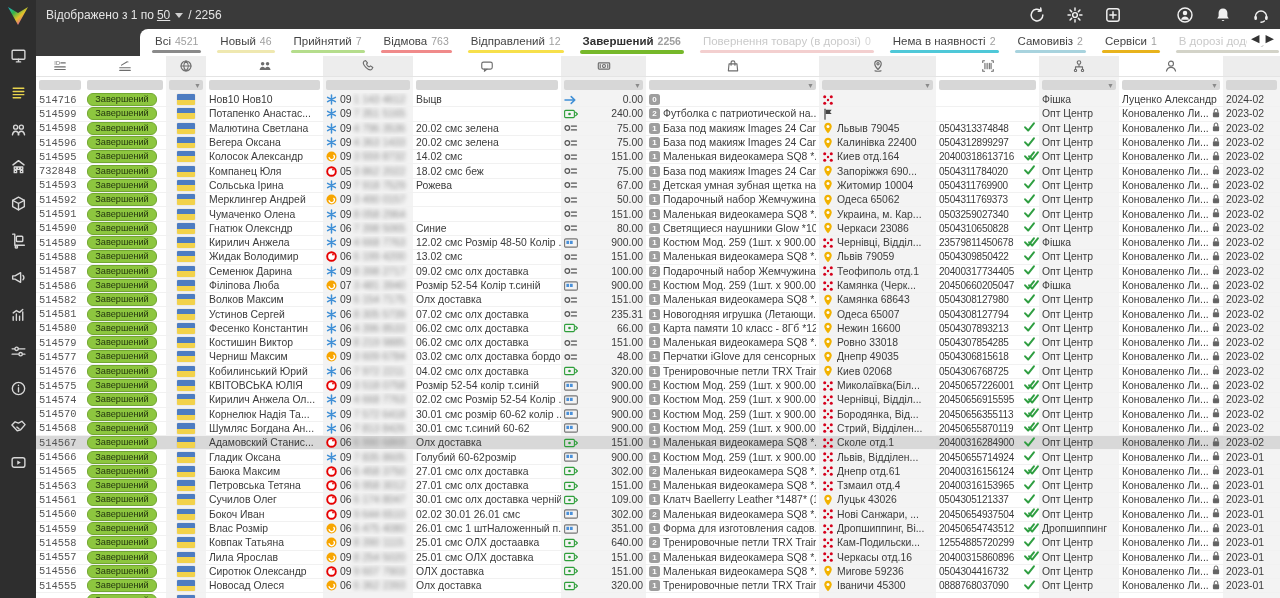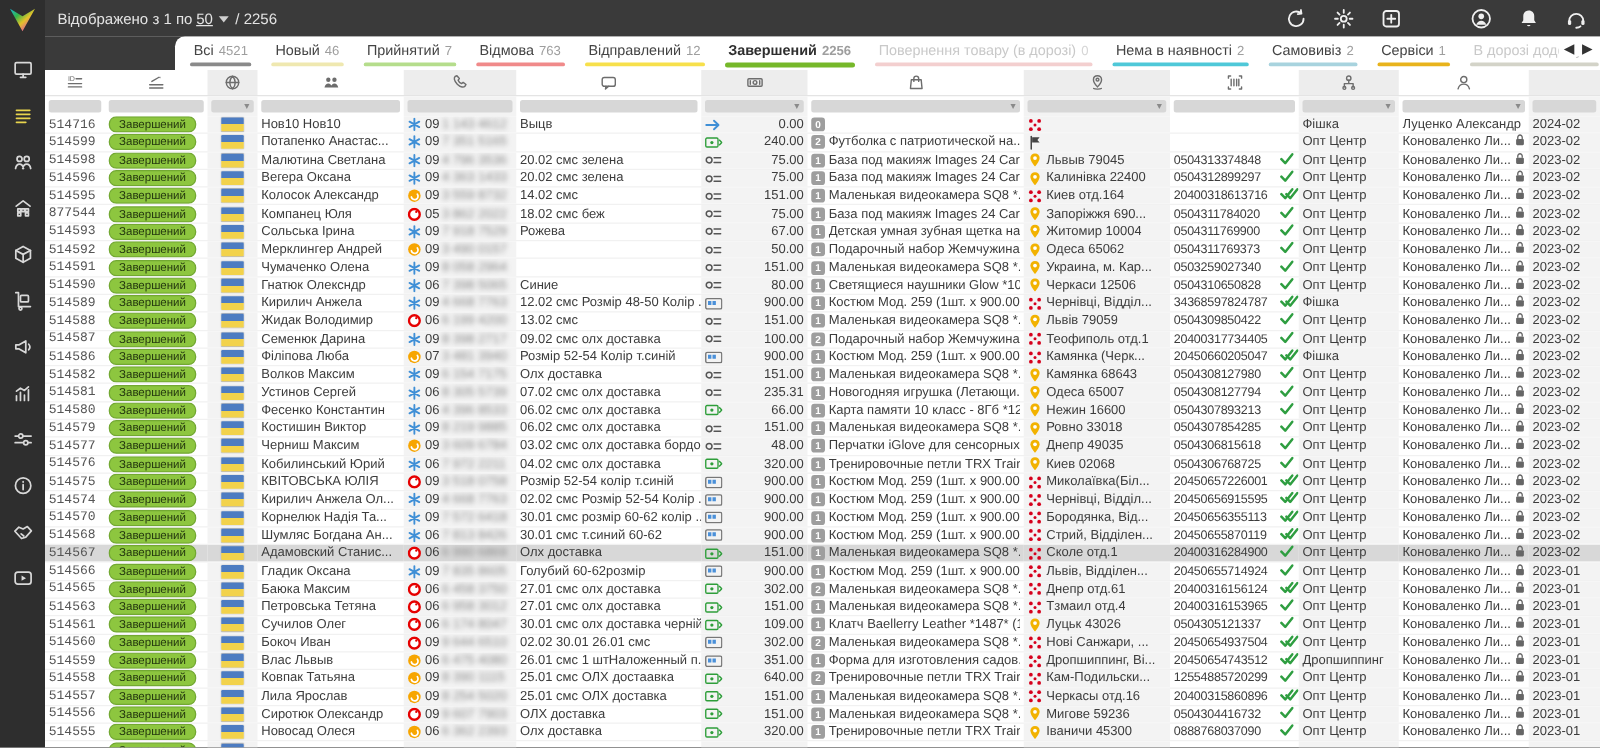--- a/index.html
+++ b/index.html
@@ -700,21 +700,21 @@
             <span class="mgr">Коноваленко Ли...</span>
             <span class="lock"><svg viewBox="0 0 9 11">
                 <path d="M2.5 4.6V3a2 2 0 014 0v1.6" stroke="#666" stroke-width="1.2" fill="none"></path>
                 <rect x="1" y="4.6" width="7" height="5.6" rx="1" fill="#666"></rect>
               </svg></span>
           </div>
           <div class="cell c13 shade">2023-02</div>
         </div>
         <div class="row">
           <div class="cell c1">
-            <span class="idtxt">877544</span>
+            <span class="idtxt">732848</span>
           </div>
           <div class="cell c2">
             <span class="badge">Завершений</span>
           </div>
           <div class="cell c3 shade">
             <span class="flag"></span>
           </div>
           <div class="cell c4">Компанец Юля</div>
           <div class="cell c5 shade">
             <span class="opic"><svg viewBox="0 0 11 11">
@@ -953,21 +953,21 @@
           </div>
           <div class="cell c8">
             <span class="qty">1</span>
             <span style="overflow:hidden">Светящиеся наушники Glow *10...</span>
           </div>
           <div class="cell c9 shade">
             <span class="dlvic"><svg viewBox="0 0 12 12">
                 <path d="M6 0.8C3.8 0.8 2.3 2.4 2.3 4.4 2.3 7.2 6 11.2 6 11.2s3.7-4 3.7-6.8C9.7 2.4 8.2 0.8 6 0.8z" fill="#f2b200"></path>
                 <circle cx="6" cy="4.4" r="1.5" fill="#fff"></circle>
               </svg></span>
-            <span style="overflow:hidden">Черкаси 12506</span>
+            <span style="overflow:hidden">Черкаси 23086</span>
           </div>
           <div class="cell c10">
             <span class="ttn">0504310650828</span>
             <span class="chk"><svg viewBox="0 0 10 9">
                 <path d="M1 4.8l2.8 2.9L9 1.2" stroke="#2f9e41" stroke-width="1.8" fill="none" stroke-linecap="round" stroke-linejoin="round"></path>
               </svg></span>
           </div>
           <div class="cell c11 shade">Опт Центр</div>
           <div class="cell c12">
             <span class="mgr">Коноваленко Ли...</span>
@@ -1017,21 +1017,21 @@
                   <circle cx="6" cy="6" r="1.2"></circle>
                   <circle cx="2.7" cy="2.7" r="1.5"></circle>
                   <circle cx="9.3" cy="2.7" r="1.5"></circle>
                   <circle cx="2.7" cy="9.3" r="1.5"></circle>
                   <circle cx="9.3" cy="9.3" r="1.5"></circle>
                 </g>
               </svg></span>
             <span style="overflow:hidden">Чернівці, Відділ...</span>
           </div>
           <div class="cell c10">
-            <span class="ttn">34368597824787</span>
+            <span class="ttn">23579811450678</span>
             <span class="chk dbl"><svg viewBox="0 0 10 9">
                 <path d="M1 4.8l2.8 2.9L9 1.2" stroke="#2f9e41" stroke-width="1.8" fill="none" stroke-linecap="round" stroke-linejoin="round"></path>
               </svg><svg viewBox="0 0 10 9">
                 <path d="M1 4.8l2.8 2.9L9 1.2" stroke="#2f9e41" stroke-width="1.8" fill="none" stroke-linecap="round" stroke-linejoin="round"></path>
               </svg></span>
           </div>
           <div class="cell c11 shade">Фішка</div>
           <div class="cell c12">
             <span class="mgr">Коноваленко Ли...</span>
             <span class="lock"><svg viewBox="0 0 9 11">
@@ -2162,21 +2162,21 @@
         <div class="row">
           <div class="cell c1">
             <span class="idtxt">514559</span>
           </div>
           <div class="cell c2">
             <span class="badge">Завершений</span>
           </div>
           <div class="cell c3 shade">
             <span class="flag"></span>
           </div>
-          <div class="cell c4">Влас Львыв</div>
+          <div class="cell c4">Влас Розмір</div>
           <div class="cell c5 shade">
             <span class="opic"><svg viewBox="0 0 11 11">
                 <circle cx="5.5" cy="5.5" r="5" fill="#f7a500"></circle>
                 <path d="M3.1 6.6a2.7 2.7 0 104.8-2.2" stroke="#fff" stroke-width="1.4" fill="none" stroke-linecap="round"></path>
               </svg></span>
             <span>06</span>
             <span class="blur">6 475 4080</span>
           </div>
           <div class="cell c6">26.01 смс 1 штНаложенный п...</div>
           <div class="cell c7 shade">

